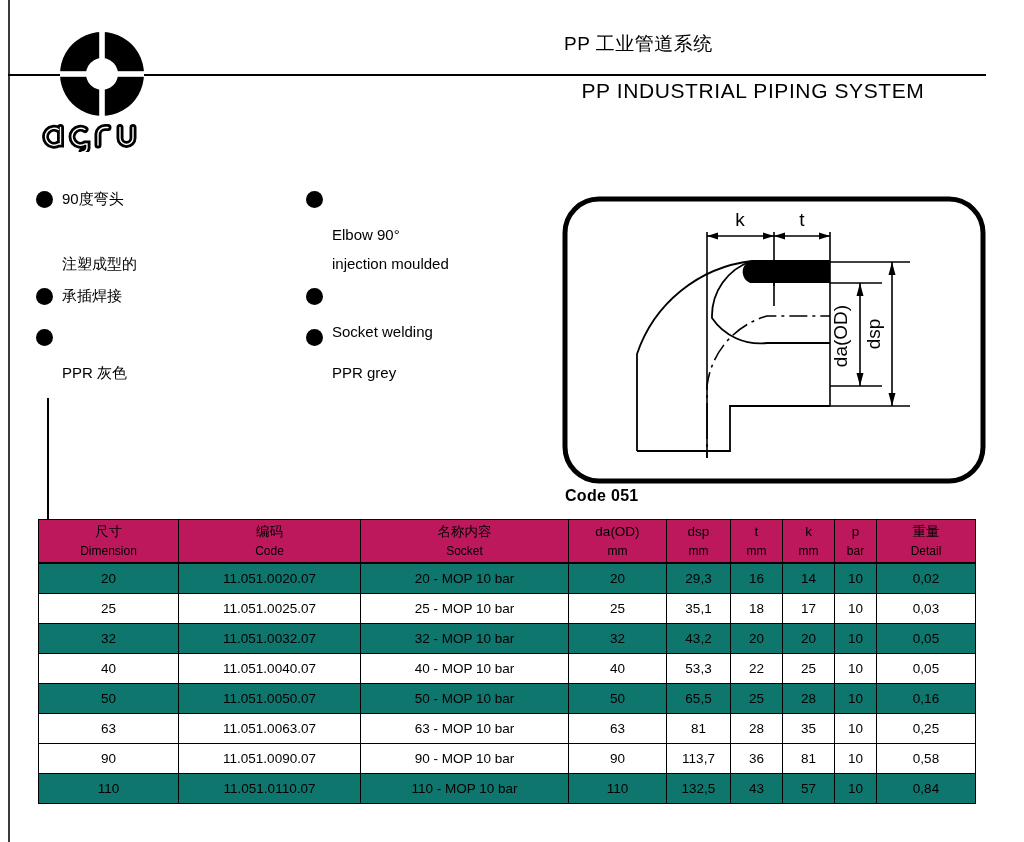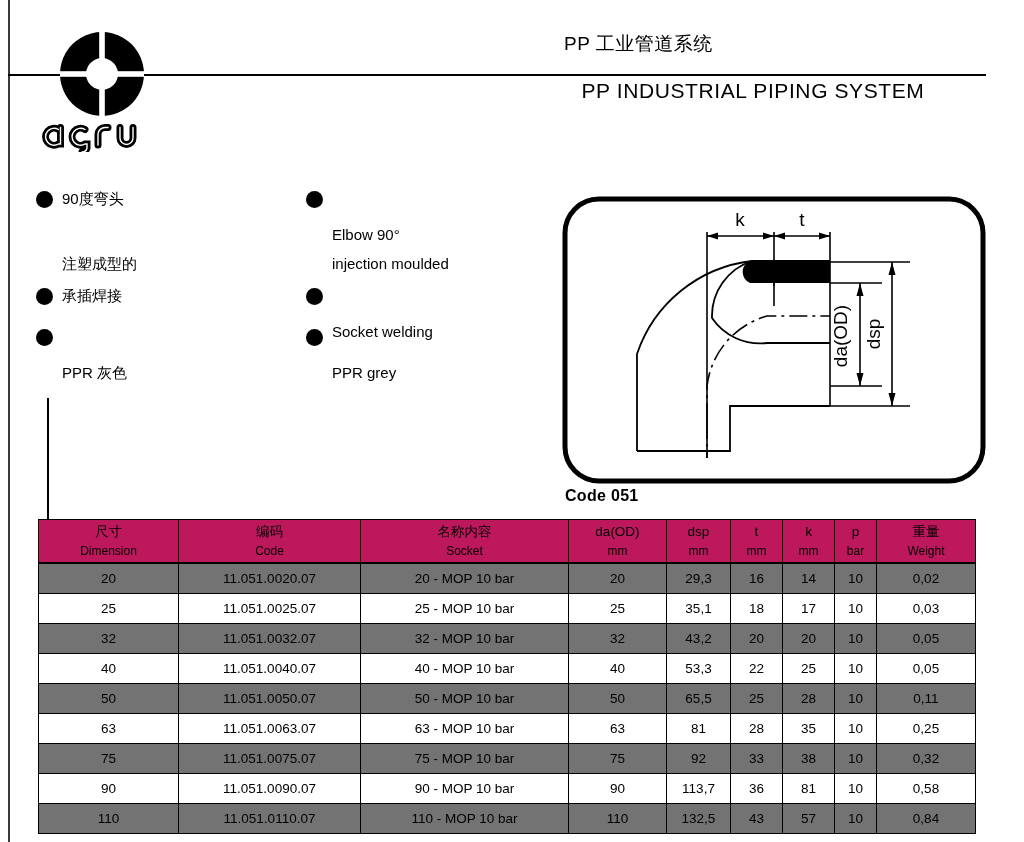--- a/index.html
+++ b/index.html
@@ -173,21 +173,21 @@
     display: block;
     font-size: 13.5px;
     line-height: 19px;
   }
   .hdr-en {
     display: block;
     font-size: 12px;
     line-height: 20px;
   }
   .spec-table tbody tr { height: 29px; }
-  .spec-table tbody tr.shaded td { background: #737373; }
+  .spec-table tbody tr.shaded td { background: #0f766e; }
   .spec-table tbody tr.plain td { background: #ffffff; }
   .spec-table tbody td { height: 29px; }
 
   .c-dim   { width: 140px; }
   .c-code  { width: 182px; }
   .c-det   { width: 208px; }
   .c-da    { width: 98px; }
   .c-dsp   { width: 64px; }
   .c-t     { width: 52px; }
   .c-k     { width: 52px; }
@@ -373,21 +373,21 @@
         <th>
           <span class="hdr-cn">k</span>
           <span class="hdr-en">mm</span>
         </th>
         <th>
           <span class="hdr-cn">p</span>
           <span class="hdr-en">bar</span>
         </th>
         <th>
           <span class="hdr-cn">重量</span>
-          <span class="hdr-en">Weight</span>
+          <span class="hdr-en">Detail</span>
         </th>
       </tr>
     </thead>
     <tbody id="table-body">
         <tr class="shaded">
           <td>20</td>
           <td>11.051.0020.07</td>
           <td>20 - MOP 10 bar</td>
           <td>20</td>
           <td>29,3</td>
@@ -431,44 +431,33 @@
         </tr>
         <tr class="shaded">
           <td>50</td>
           <td>11.051.0050.07</td>
           <td>50 - MOP 10 bar</td>
           <td>50</td>
           <td>65,5</td>
           <td>25</td>
           <td>28</td>
           <td>10</td>
-          <td>0,11</td>
+          <td>0,16</td>
         </tr>
         <tr class="plain">
           <td>63</td>
           <td>11.051.0063.07</td>
           <td>63 - MOP 10 bar</td>
           <td>63</td>
           <td>81</td>
           <td>28</td>
           <td>35</td>
           <td>10</td>
           <td>0,25</td>
         </tr>
-        <tr class="shaded">
-          <td>75</td>
-          <td>11.051.0075.07</td>
-          <td>75 - MOP 10 bar</td>
-          <td>75</td>
-          <td>92</td>
-          <td>33</td>
-          <td>38</td>
-          <td>10</td>
-          <td>0,32</td>
-        </tr>
         <tr class="plain">
           <td>90</td>
           <td>11.051.0090.07</td>
           <td>90 - MOP 10 bar</td>
           <td>90</td>
           <td>113,7</td>
           <td>36</td>
           <td>81</td>
           <td>10</td>
           <td>0,58</td>

